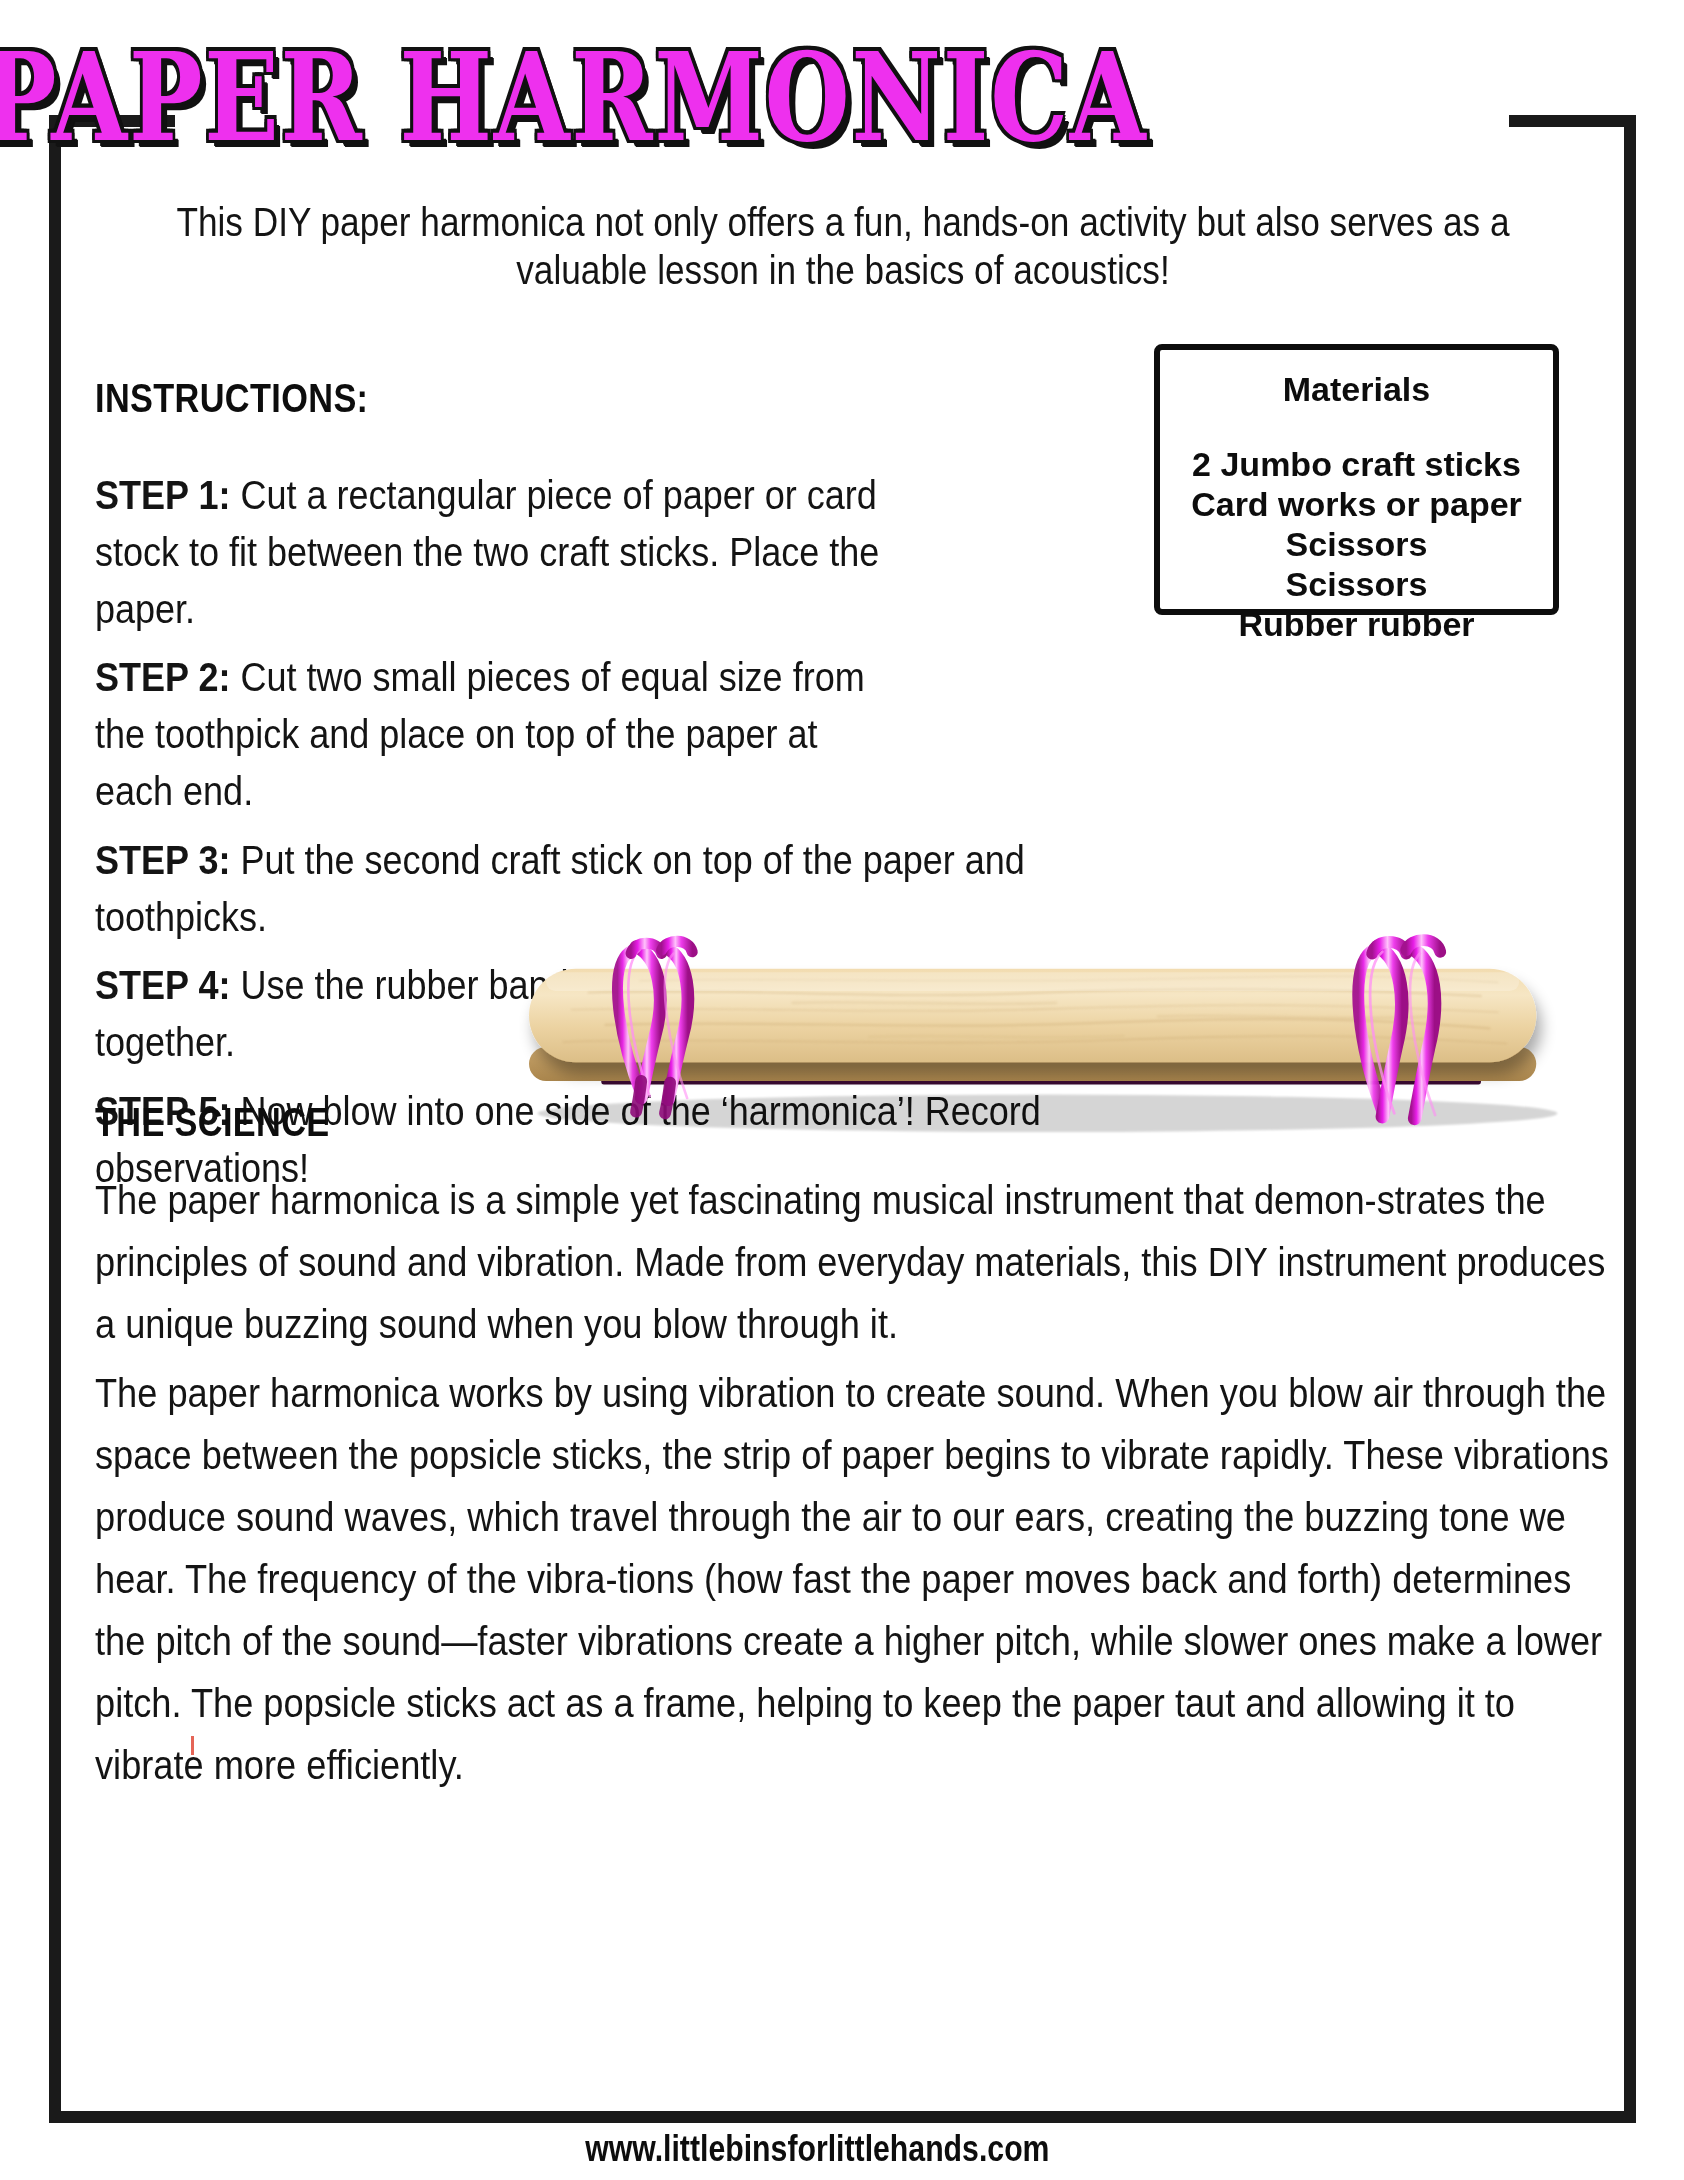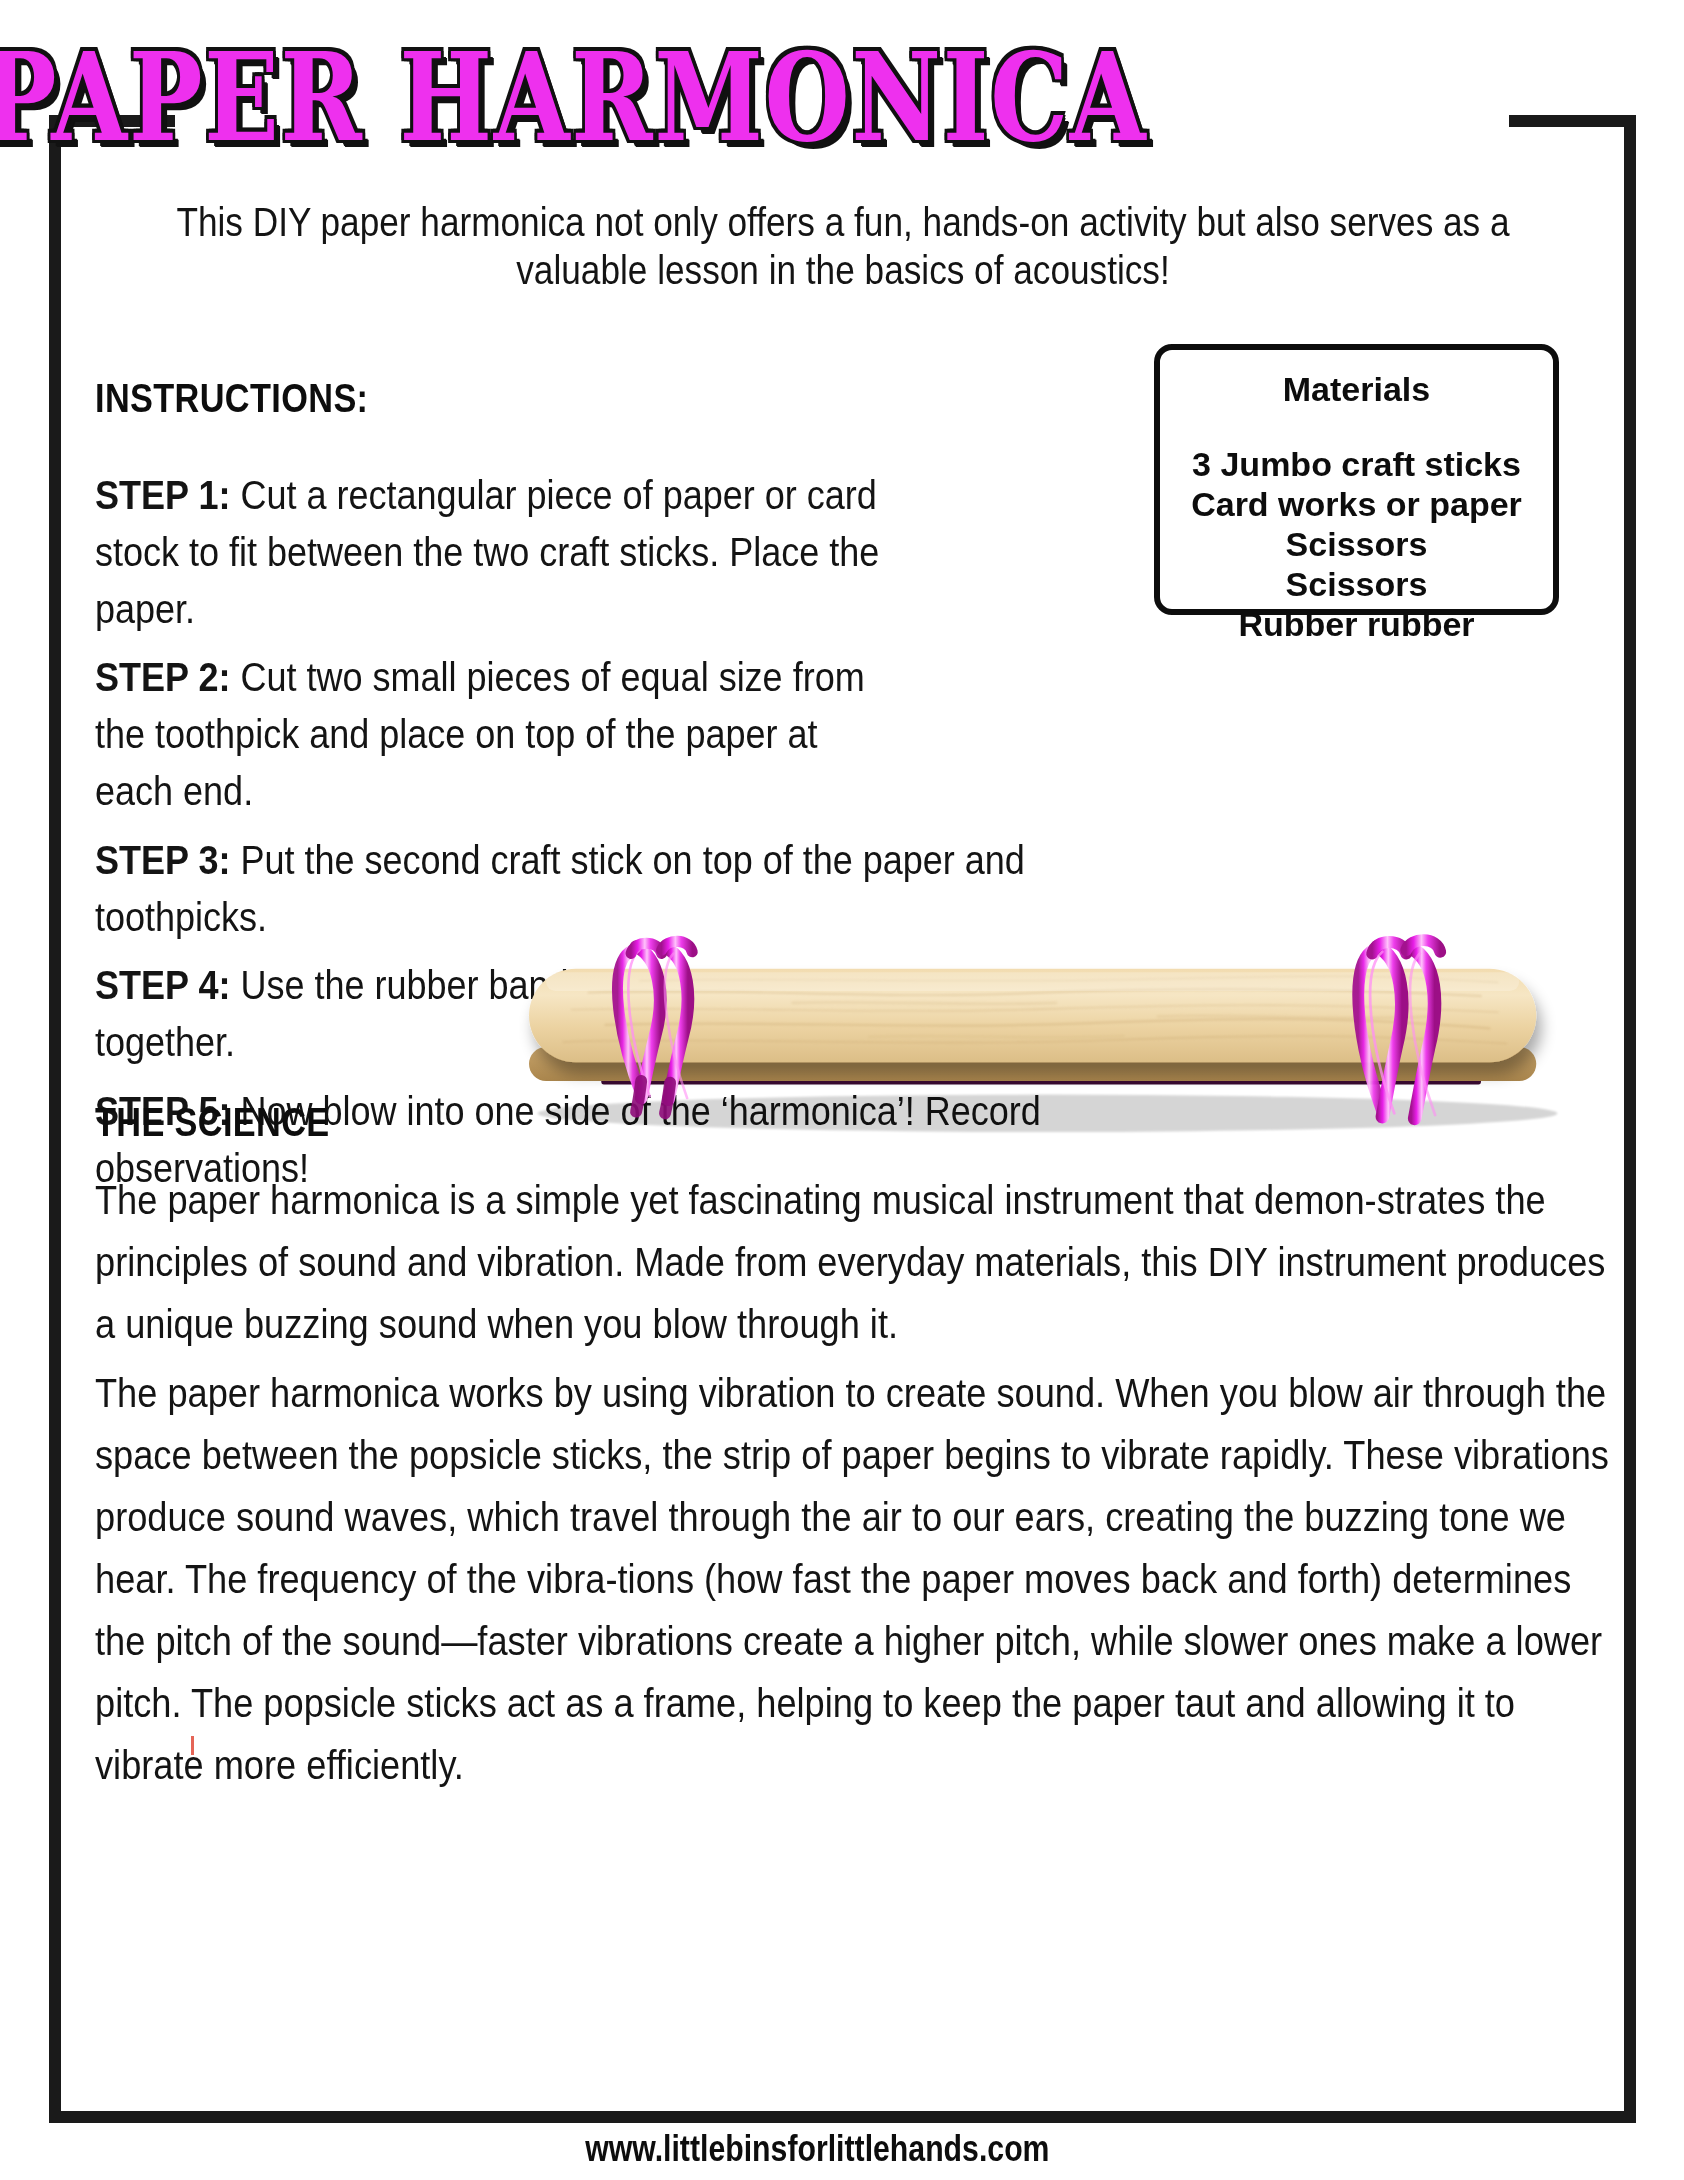--- a/index.html
+++ b/index.html
@@ -123,21 +123,21 @@
     letter-spacing: 0px;
   }
   .step.narrow { width: 894px; }
 
   
   .materials-box {
     position: absolute;
     left: 1154px; top: 344px;
     width: 405px; height: 271px;
     border: 6px solid #0d0d0d;
-    border-radius: 18px;
+    border-radius: 8px;
     background: #ffffff;
     box-sizing: border-box;
     text-align: center;
     padding-top: 19px;
   }
   .materials-title {
     font-size: 34px;
     font-weight: 700;
     color: #0d0d0d;
     line-height: 1.2;
@@ -236,21 +236,21 @@
     <div class="step narrow"><b>STEP 1:</b><span> Cut a rectangular piece of paper or card stock to fit between the two craft sticks. Place the paper.</span></div>
     <div class="step narrow"><b>STEP 2:</b><span> Cut two small pieces of equal size from the toothpick and place on top of the paper at each end.</span></div>
     <div class="step"><b>STEP 3:</b><span> Put the second craft stick on top of the paper and toothpicks.</span></div>
     <div class="step"><b>STEP 4:</b><span> Use the rubber bands to connect the craft sticks together.</span></div>
     <div class="step"><b>STEP 5:</b><span> Now blow into one side of the ‘harmonica’! Record observations!</span></div>
   </div>
 
   <div class="materials-box">
     <div class="materials-title">Materials</div>
     <div class="materials-list">
-      <div>3 Jumbo craft sticks</div>
+      <div>2 Jumbo craft sticks</div>
       <div>Card works or paper</div>
       <div>Scissors</div>
       <div>Scissors</div>
       <div>Rubber rubber</div>
     </div>
   </div>
 
   <div class="stick-figure">
     <svg width="1056" height="221" viewBox="0 0 1240 260" xmlns="http://www.w3.org/2000/svg">
       <defs>

